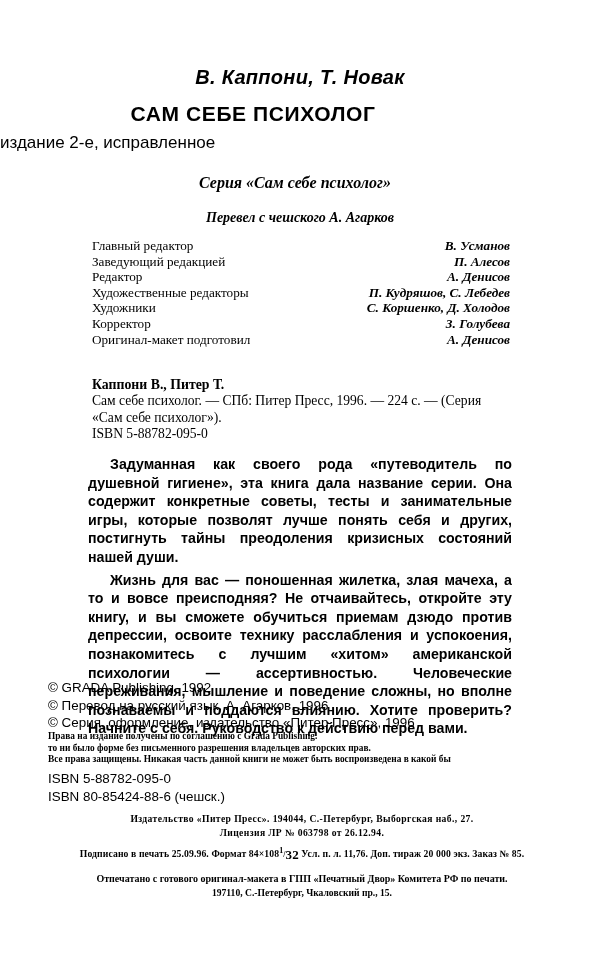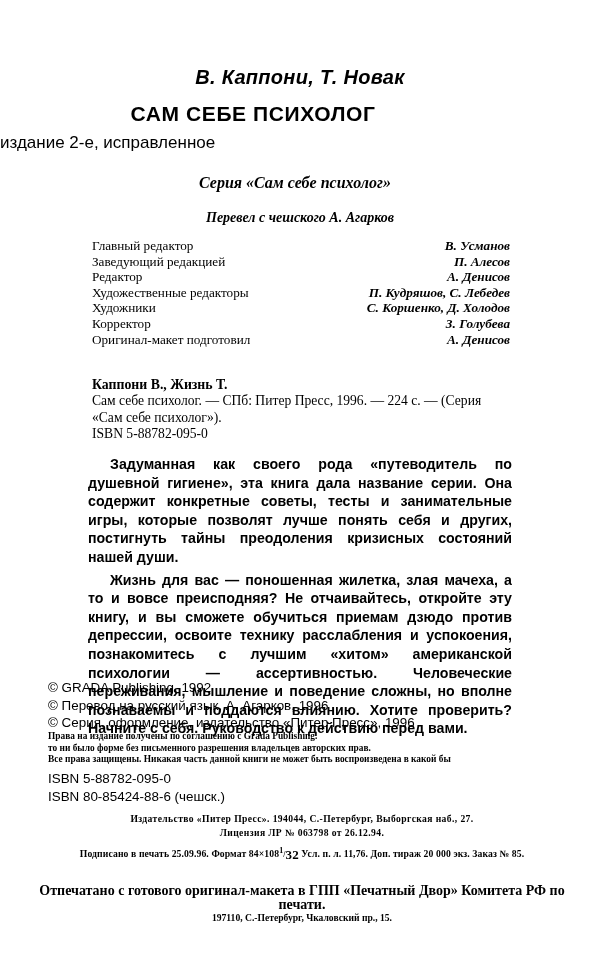--- a/index.html
+++ b/index.html
@@ -176,22 +176,22 @@
     font-size: 9.6px;
     line-height: 13.6px;
   }
   .imprint .wide { letter-spacing: 0.4px; }
   .imprint-run {
     margin-top: 5px;
     font-size: 9.7px;
     letter-spacing: 0.1px;
   }
   .imprint-printer {
-    margin-top: 22px;
-    font-size: 14px;
+    margin-top: 10px;
+    font-size: 10px;
   }
   .frac {
     display: inline-block;
     position: relative;
     font-size: 8px;
     vertical-align: baseline;
     white-space: nowrap;
   }
   .frac sup { font-size: 8px; vertical-align: super; }
   .frac sub { font-size: 13px; vertical-align: sub; }
@@ -232,21 +232,21 @@
       <span class="credit-role">Корректор</span>
       <span class="credit-name">З. Голубева</span>
     </div>
     <div class="credit-row">
       <span class="credit-role">Оригинал-макет подготовил</span>
       <span class="credit-name">А. Денисов</span>
     </div>
   </div>
 
   <div class="biblio">
-    <div class="biblio-head">Каппони В., Жизнь Т.</div>
+    <div class="biblio-head">Каппони В., Питер Т.</div>
     <div class="biblio-line">Сам себе психолог. — СПб: Питер Пресс, 1996. — 224 с. — (Серия</div>
     <div class="biblio-line">«Сам себе психолог»).</div>
     <div class="biblio-line">ISBN 5-88782-095-0</div>
   </div>
 
   <div class="annotation">
     <p>Задуманная как своего рода «путеводитель по душевной гигиене», эта книга дала название серии. Она содержит конкретные советы, тесты и занимательные игры, которые позволят лучше понять себя и других, постигнуть тайны преодоления кризисных состояний нашей души.</p>
     <p>Жизнь для вас — поношенная жилетка, злая мачеха, а то и вовсе преисподняя? Не отчаивайтесь, откройте эту книгу, и вы сможете обучиться приемам дзюдо против депрессии, освоите технику расслабления и успокоения, познакомитесь с лучшим «хитом» американской психологии — ассертивностью. Человеческие переживания, мышление и поведение сложны, но вполне познаваемы и поддаются влиянию. Хотите проверить? Начните с себя. Руководство к действию перед вами.</p>
   </div>
 

